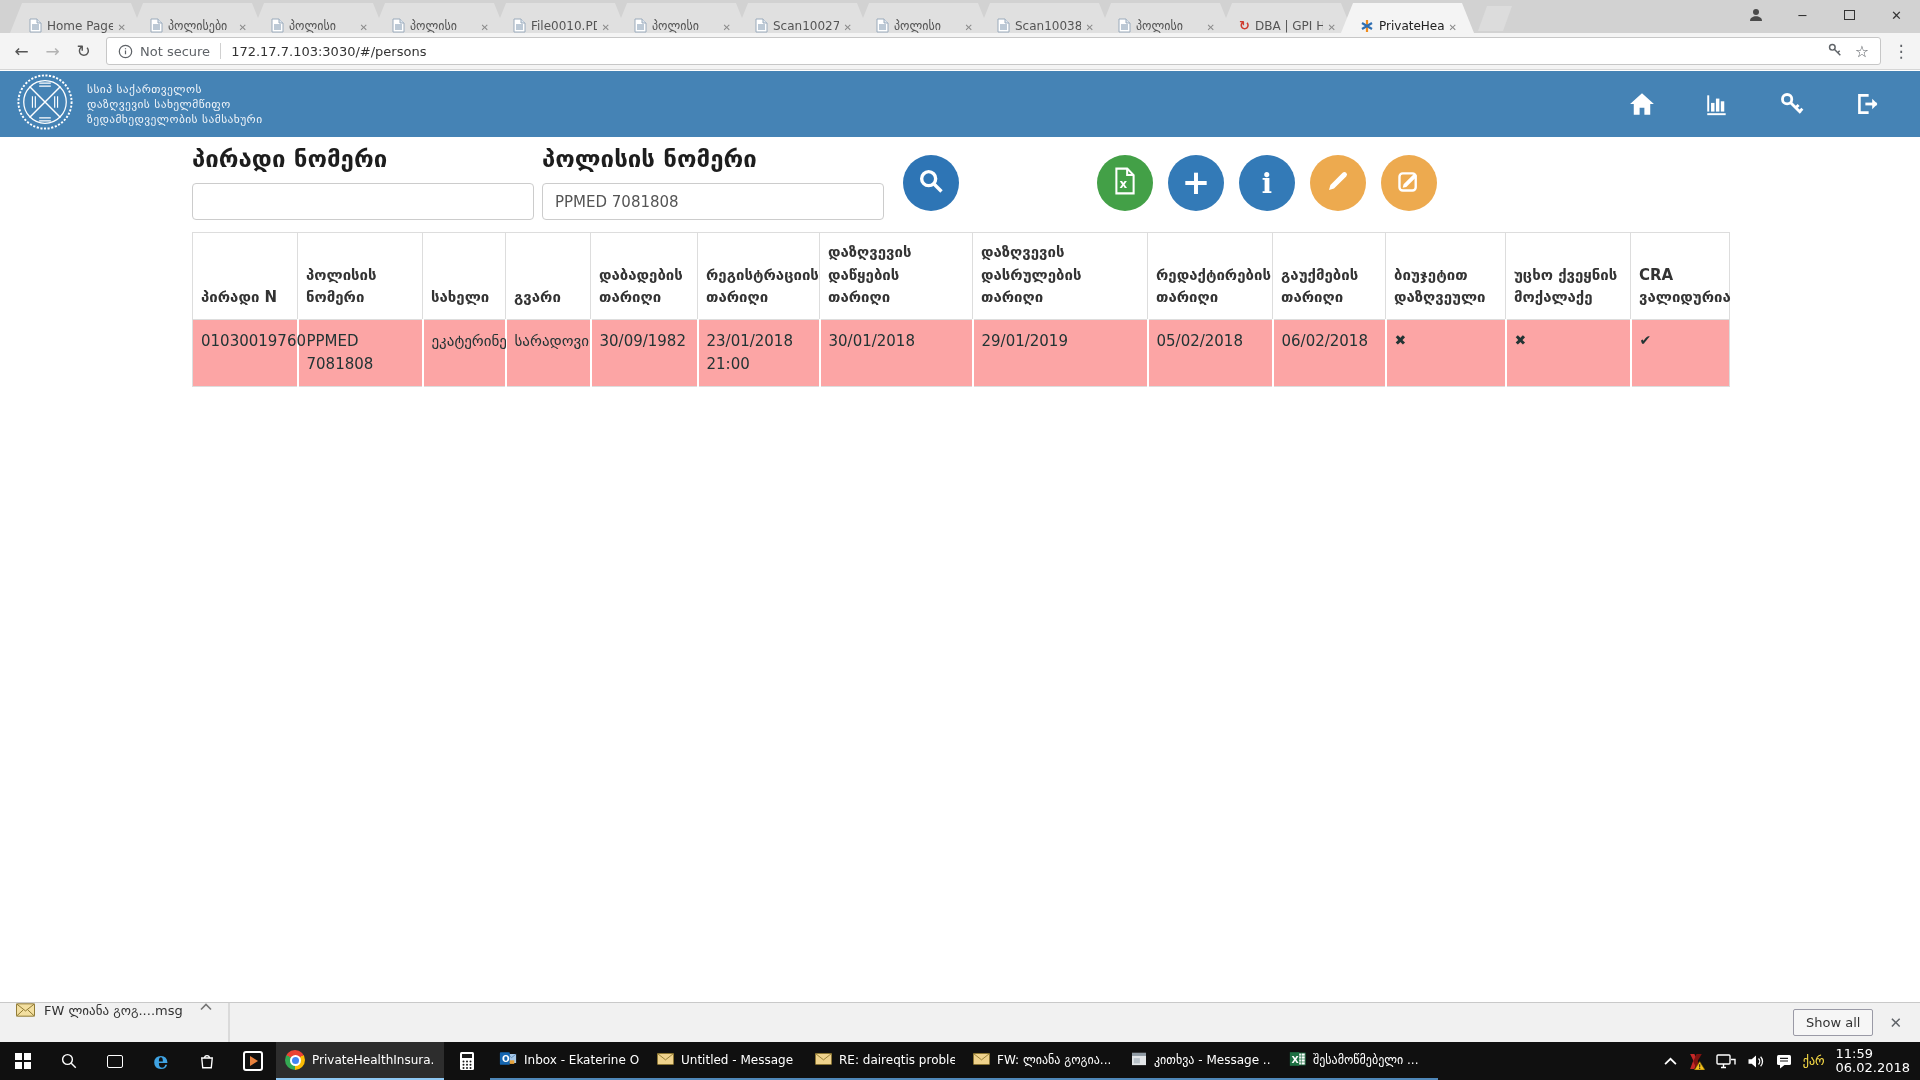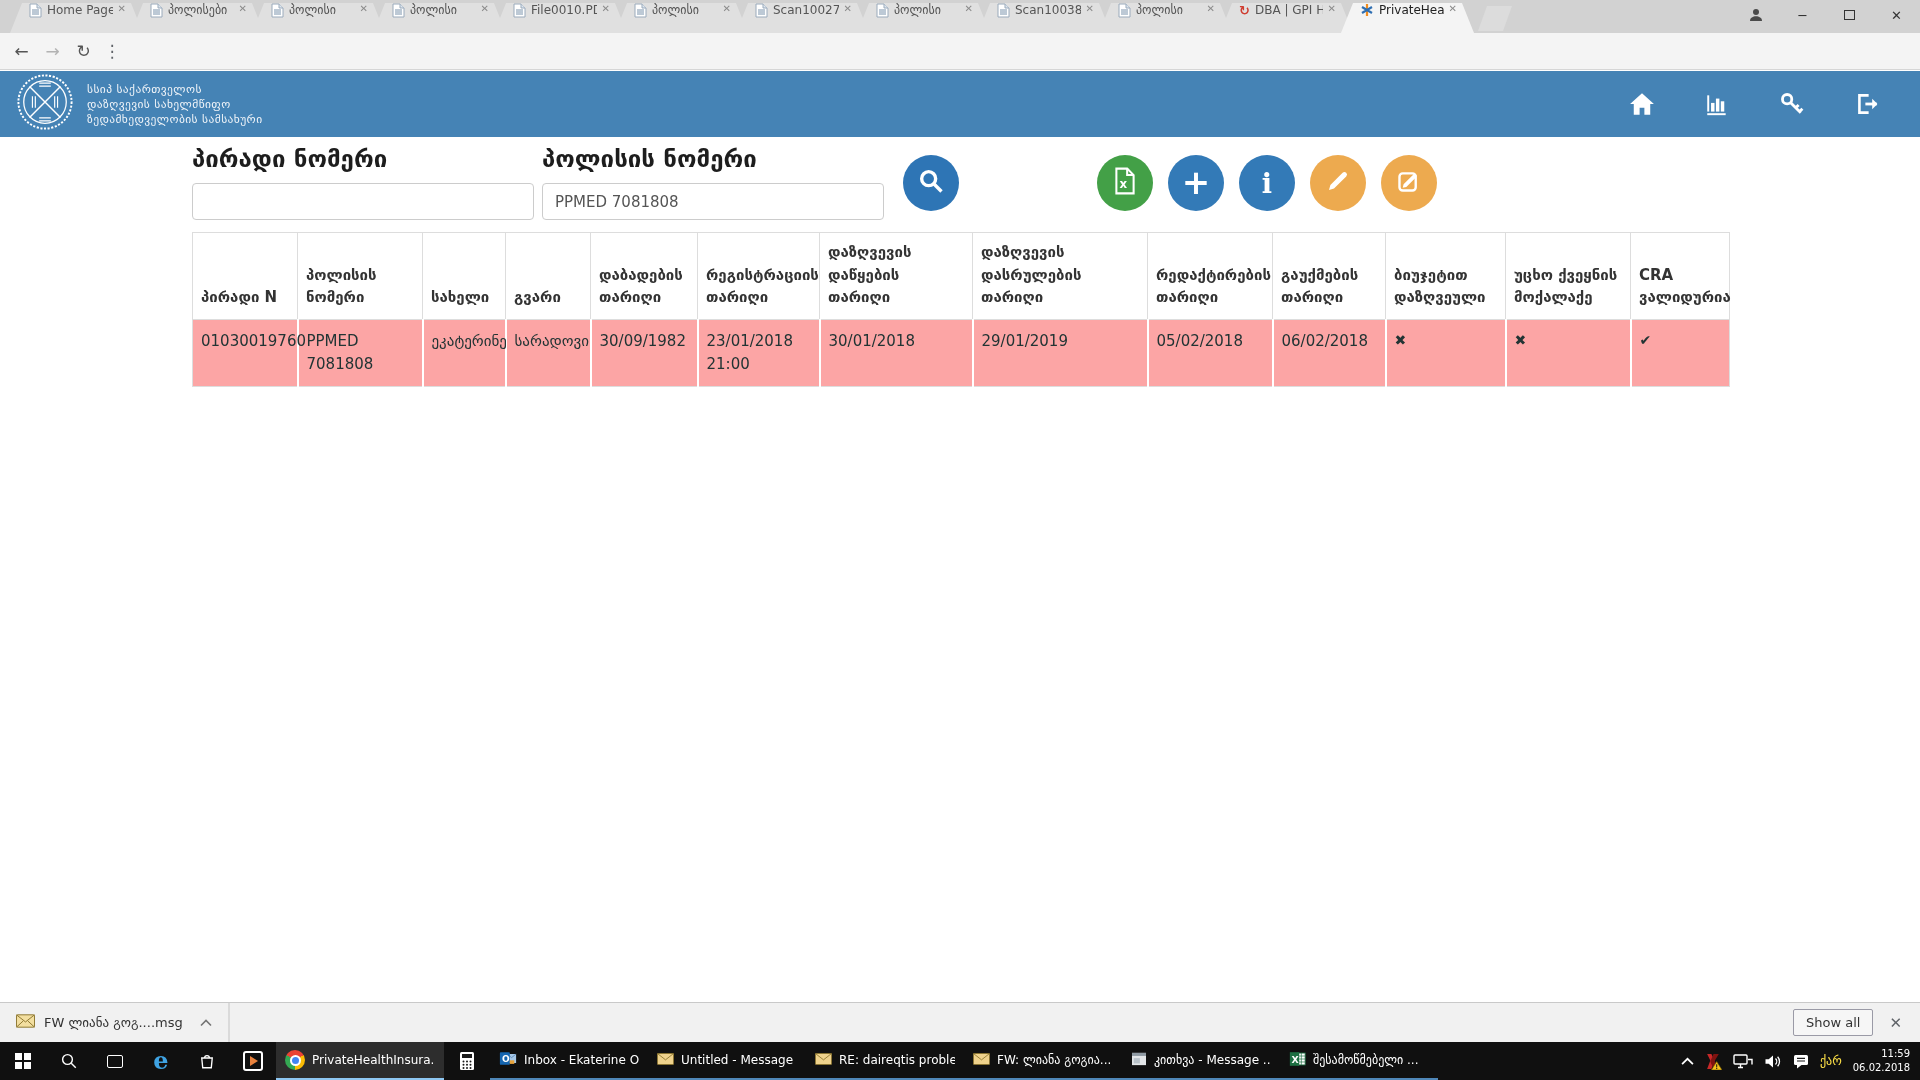--- a/index.html
+++ b/index.html
@@ -2,21 +2,21 @@
 <html><head>
 <meta charset="utf-8">
 <style>
   *{margin:0;padding:0;box-sizing:border-box}
   html,body{width:1920px;height:1080px;overflow:hidden}
   body{font-family:"DejaVu Sans",sans-serif;background:#fff;position:relative}
   .screen{position:absolute;inset:0}
 
   
   .tabstrip{position:absolute;top:0;left:0;right:0;height:33px;background:#d2d2d2;display:flex;align-items:flex-end;padding-left:10px}
-  .tab{position:relative;width:133px;height:30px;margin-right:-12px;display:flex;align-items:flex-start;gap:5px;padding:0 17px 0 19px;background:#e0e0e0;clip-path:polygon(12px 0,calc(100% - 12px) 0,100% 100%,0 100%);font-size:12px;color:#555;flex:none}
+  .tab{position:relative;width:133px;height:30px;margin-right:-12px;display:flex;align-items:flex-end;gap:5px;padding:0 17px 0 19px;background:#e0e0e0;clip-path:polygon(12px 0,calc(100% - 12px) 0,100% 100%,0 100%);font-size:12px;color:#555;flex:none}
   .tab.active{background:#f4f4f4;color:#222;z-index:6}
   .tab .title{flex:1;white-space:nowrap;overflow:hidden;min-width:0}
   .tab .x{font-size:10px;color:#8a8a8a;flex:none}
   .favicon{flex:none;display:inline-flex}
   .newtab{flex:none;width:34px;height:25px;margin:0 0 2px 16px;background:#dcdcdc;clip-path:polygon(9px 0,100% 0,calc(100% - 9px) 100%,0 100%)}
   .winctrls{margin-left:auto;display:flex;align-self:flex-start;height:30px}
   .winbtn{width:47px;height:30px;display:flex;align-items:center;justify-content:center;color:#333;font-size:13px}
   .maxbox{width:11px;height:10px;border:1.4px solid #333}
 
   
@@ -62,21 +62,21 @@
   .ptable td.mark{font-weight:bold;font-size:14px}
 
   .pag{position:absolute;left:427px;top:251px;display:flex;font-size:14px}
   .pag .pg{padding:7px 13px;border:1px solid #ddd;margin-left:-1px;color:#337ab7;background:#fff;text-decoration:none}
   .pag .pg.first{border-radius:4px 0 0 4px;margin-left:0}
   .pag .pg.last{border-radius:0 4px 4px 0}
   .pag .pg.on{background:#337ab7;border-color:#337ab7;color:#fff}
 
   
   .downloads{position:absolute;left:0;right:0;top:1002px;height:40px;background:#f1f1f1;border-top:1px solid #c9c9c9;display:flex;align-items:center;font-size:13px;color:#333}
-  .dlitem{display:flex;align-items:center;gap:9px;padding:0 16px;height:100%}
+  .dlitem{display:flex;align-items:flex-start;gap:9px;padding:0 16px;height:100%}
   .dlcaret{display:inline-flex;margin-left:8px}
   .dlsep{width:1px;height:100%;background:#dadada}
   .showall{margin-left:auto;margin-right:16px;border:1px solid #9a9aa6;border-radius:2px;background:#f6f6f6;padding:5px 12px;font-size:13px;color:#333;font-family:"DejaVu Sans",sans-serif}
   .dlclose{margin-right:18px;color:#5f6368;font-size:15px}
 
   
   .taskbar{position:absolute;left:0;right:0;top:1042px;height:38px;background:#101010;display:flex;align-items:stretch;color:#fff}
   .tbic{width:46px;display:flex;align-items:center;justify-content:center;flex:none}
   .tbapp{display:flex;align-items:center;gap:7px;padding:0 9px;font-size:12px;border-bottom:2px solid #4f87b8;width:158px;flex:none}
   .tbapp .lbl{white-space:nowrap;overflow:hidden;flex:1;min-width:0}
@@ -86,21 +86,21 @@
   .tvbox{width:16px;height:13px;border:1.6px solid #fff;border-radius:2px}
   .edge-e{color:#3fa3e3;font-size:24px;font-weight:bold;line-height:1;font-family:"DejaVu Serif",serif}
   .movbox{width:20px;height:20px;border:2px solid #fff;border-radius:3px;display:flex;align-items:center;justify-content:center}
   .movbox i{display:block;width:0;height:0;border-left:8px solid #e8813c;border-top:5.5px solid transparent;border-bottom:5.5px solid transparent;margin-left:2px}
   .chromeball{width:20px;height:20px;border-radius:50%;background:conic-gradient(from -60deg,#ea4335 0 120deg,#fbbc05 120deg 240deg,#34a853 240deg 360deg);position:relative;flex:none}
   .chromeball::before{content:"";position:absolute;inset:4.5px;background:#fff;border-radius:50%}
   .chromeball::after{content:"";position:absolute;inset:6.5px;background:#4285f4;border-radius:50%}
   .tray{margin-left:auto;display:flex;align-items:center;gap:11px;padding-right:10px}
   .trayic{display:inline-flex}
   .lang{font-size:12px;color:#fde047}
-  .clock{text-align:right;font-size:10px;line-height:14px;color:#fff}
+  .clock{font-size:13px;line-height:14px;color:#fff}
 </style>
 </head>
 <body>
 
 <div class="screen">
 
   <div class="tabstrip">
     <div class="tab">
       <span class="favicon">
           <svg width="13" height="15">
@@ -239,20 +239,38 @@
           <span class="maxbox"></span>
         </span>
       <span class="winbtn">✕</span>
     </div>
   </div>
 
   <div class="toolbar">
     <span class="navbtn">←</span>
     <span class="navbtn disabled">→</span>
     <span class="navbtn">↻</span>
+    <div class="omnibox">
+      <span class="favicon" style="margin-right:7px">
+          <svg width="15" height="15" viewBox="0 0 16 16" fill="none" stroke="#5f6368" stroke-width="1.3">
+            <circle cx="8" cy="8" r="6.6"></circle>
+            <path d="M8 7v4M8 4.6v1"></path>
+          </svg>
+        </span>
+      <span>Not secure</span>
+      <span class="omni-sep"></span>
+      <span class="url">172.17.7.103:3030/#/persons</span>
+      <span class="omni-right">
+        <span><svg width="16" height="16" viewBox="0 0 24 24" fill="none" stroke="#5f6368" stroke-width="2.2">
+              <circle cx="8" cy="8" r="4.2"></circle>
+              <path d="M11 11l9 9M16 16l3-3"></path>
+            </svg></span>
+        <span style="color:#5f6368;font-size:16px">☆</span>
+      </span>
+    </div>
     <span class="dots">⋮</span>
   </div>
 
   <div class="appheader">
     <span class="orglogo">
       <svg width="58" height="58" viewBox="0 0 60 60">
         <circle cx="30" cy="30" r="27.5" fill="none" stroke="#fff" stroke-width="2" stroke-dasharray="2.2 1.6"></circle>
         <circle cx="30" cy="30" r="22" fill="none" stroke="#fff" stroke-width="1.3"></circle>
         <path d="M14 14l32 32M46 14L14 46" stroke="#fff" stroke-width="1.5"></path>
         <path d="M24 10.5h12M24 13.5h12M40 24v12M43 24v12M17 24v12M20 24v12M24 46.5h12M24 49.5h12" stroke="#fff" stroke-width="1.2"></path>

